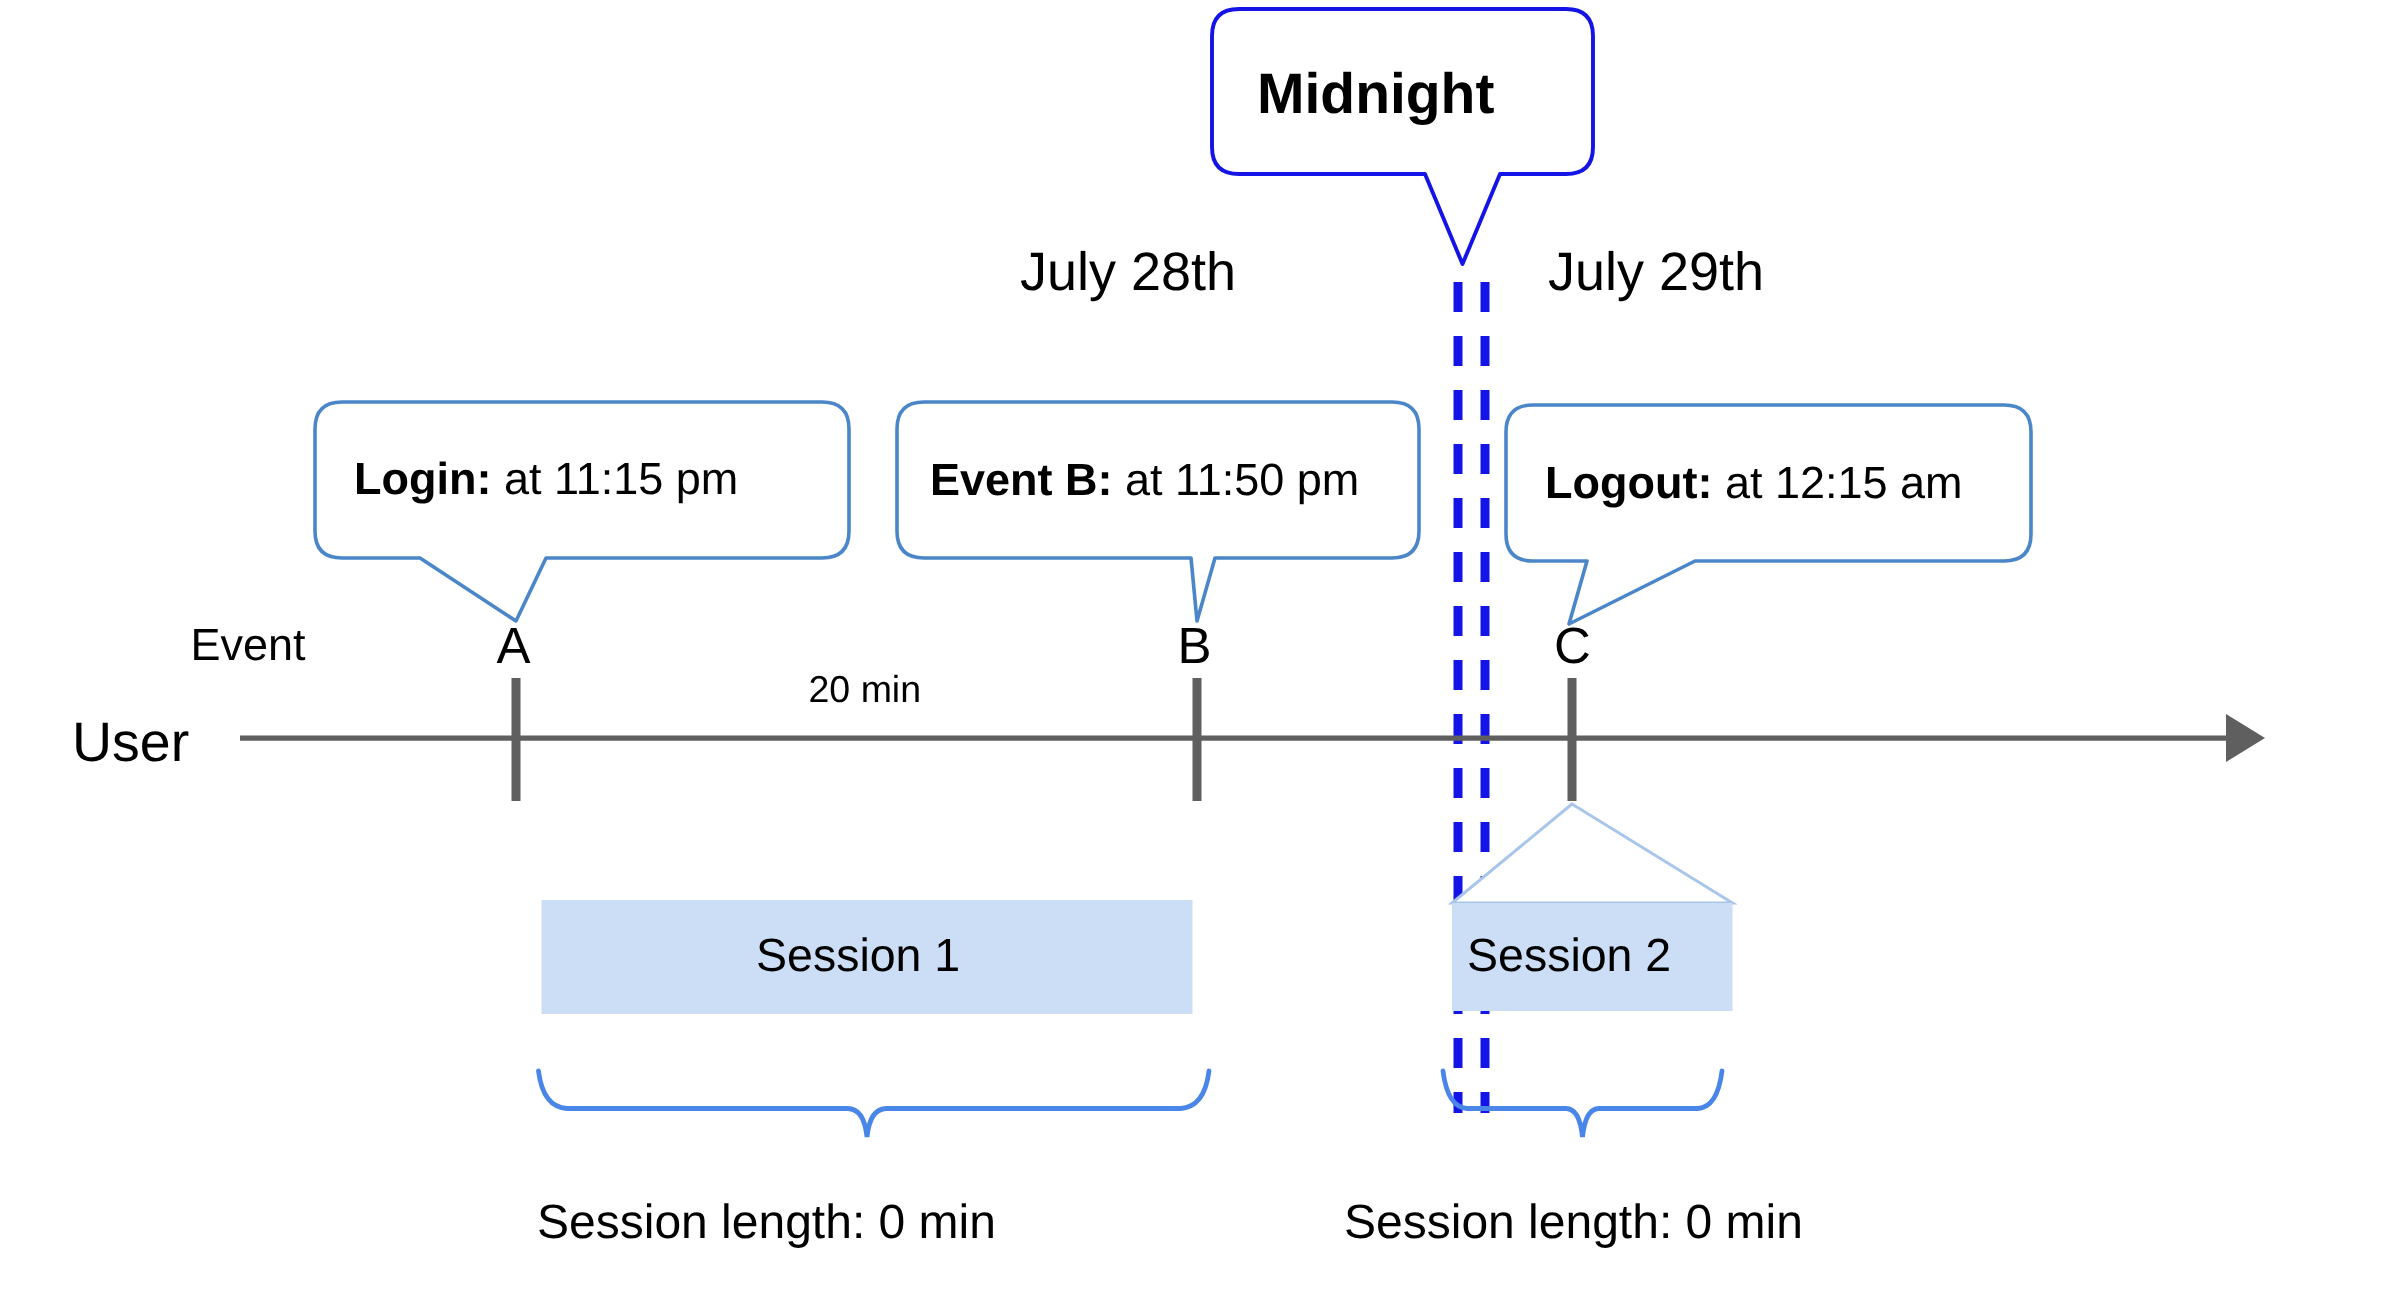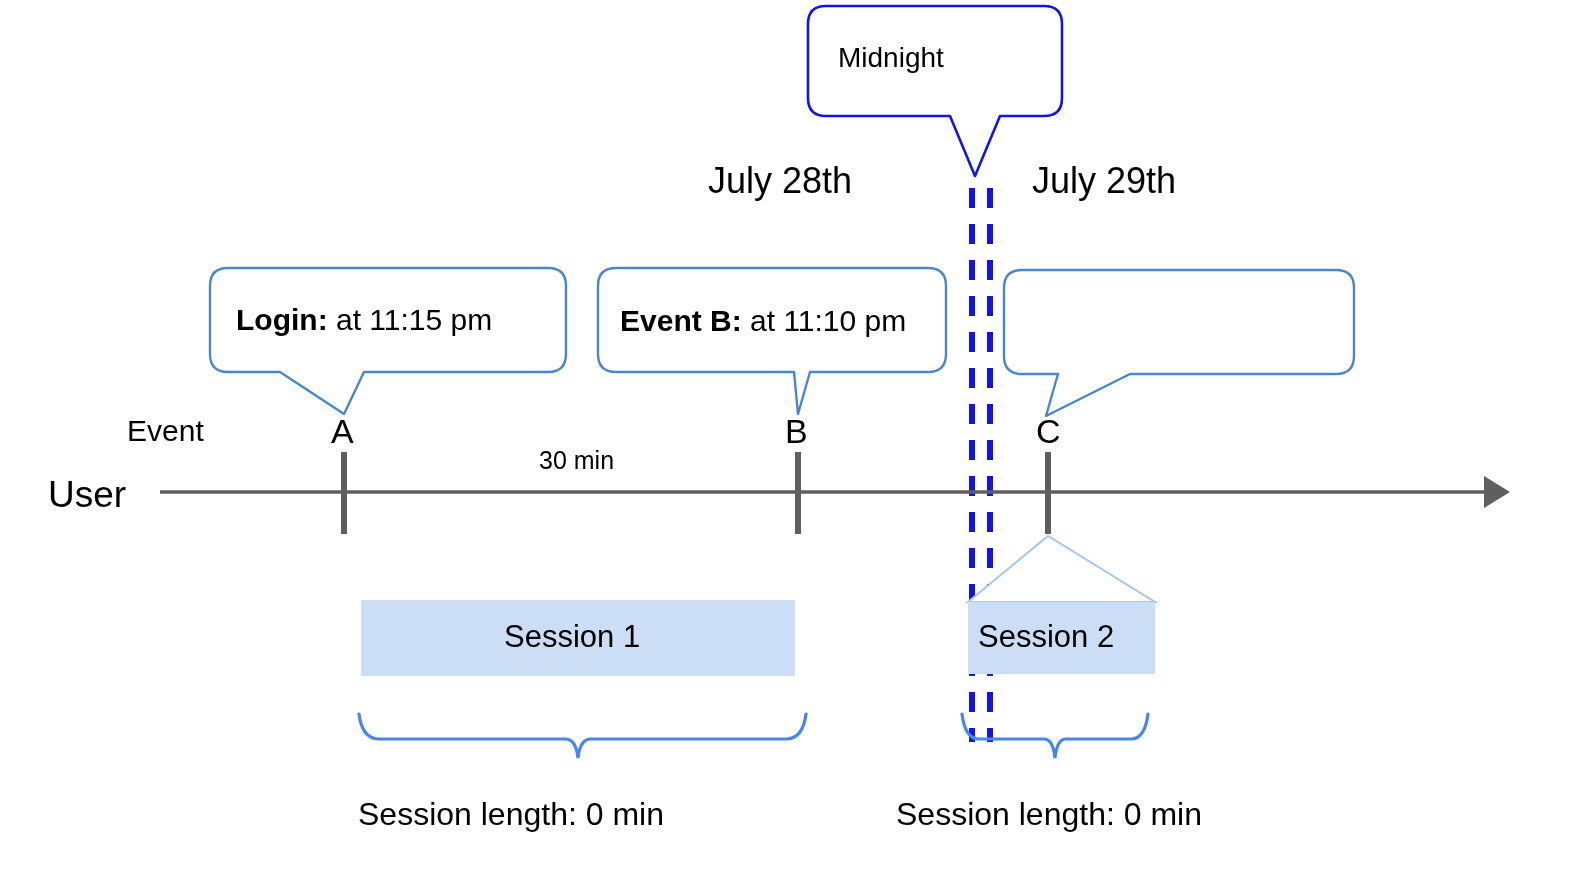--- a/index.html
+++ b/index.html
@@ -52,22 +52,22 @@
   .txt-gap {
     font-size: 25px;
   }
   .txt-session {
     font-size: 31px;
   }
   .txt-sesslen {
     font-size: 32px;
   }
   .txt-midnight {
-    font-size: 28px;
-    font-weight: normal;
+    font-size: 38px;
+    font-weight: bold;
   }
 </style>
 </head>
 <body>
 
 <div id="stage">
 
   <svg id="canvas" viewBox="0 0 1596 870" xmlns="http://www.w3.org/2000/svg">
 
     <path d="M 826 6 L 1044 6 Q 1062 6 1062 24 L 1062 98 Q 1062 116 1044 116
@@ -104,39 +104,42 @@
 
     <path d="M 359 714 Q 362 738 378 739 L 565 739 Q 576 739 578 758
              Q 580 739 591 739 L 787 739 Q 803 738 806 714" fill="none" stroke="#4a86e8" stroke-width="3.2" stroke-linecap="round"></path>
 
     <path d="M 962 714 Q 965 738 978 739 L 1044 739 Q 1053 739 1055 758
              Q 1057 739 1066 739 L 1132 739 Q 1145 738 1148 714" fill="none" stroke="#4a86e8" stroke-width="3.2" stroke-linecap="round"></path>
   </svg>
 
   <div class="lbl txt-midnight" style="left:838px; top:44px;">Midnight</div>
 
-  <div class="lbl txt-date" style="left:708px; top:163px;">July 28th</div>
+  <div class="lbl txt-date" style="left:680px; top:163px;">July 28th</div>
   <div class="lbl txt-date" style="left:1032px; top:163px;">July 29th</div>
 
   <div class="callout-text" style="left:236px; top:305px;">
     <b>Login:</b><span> at 11:15 pm</span>
   </div>
 
   <div class="callout-text" style="left:620px; top:306px;">
-    <b>Event B:</b><span> at 11:10 pm</span>
+    <b>Event B:</b><span> at 11:50 pm</span>
   </div>
 
+  <div class="callout-text" style="left:1030px; top:308px;">
+    <b>Logout:</b><span> at 12:15 am</span>
+  </div>
 
   <div class="lbl txt-events" style="left:127px; top:416px;">Event</div>
 
   <div class="lbl txt-eventmark" style="left:331px; top:414px;">A</div>
   <div class="lbl txt-eventmark" style="left:785px; top:414px;">B</div>
   <div class="lbl txt-eventmark" style="left:1036px; top:414px;">C</div>
 
-  <div class="lbl txt-gap" style="left:539px; top:448px;">30 min</div>
+  <div class="lbl txt-gap" style="left:539px; top:448px;">20 min</div>
 
   <div class="lbl txt-user" style="left:48px; top:476px;">User</div>
 
   <div class="lbl txt-session" style="left:504px; top:621px;text-align:center;">Session 1</div>
   <div class="lbl txt-session" style="left:978px; top:621px;">Session 2</div>
 
   <div class="lbl txt-sesslen" style="left:358px; top:798px;">Session length: 0 min</div>
   <div class="lbl txt-sesslen" style="left:896px; top:798px;">Session length: 0 min</div>
 
 </div>

